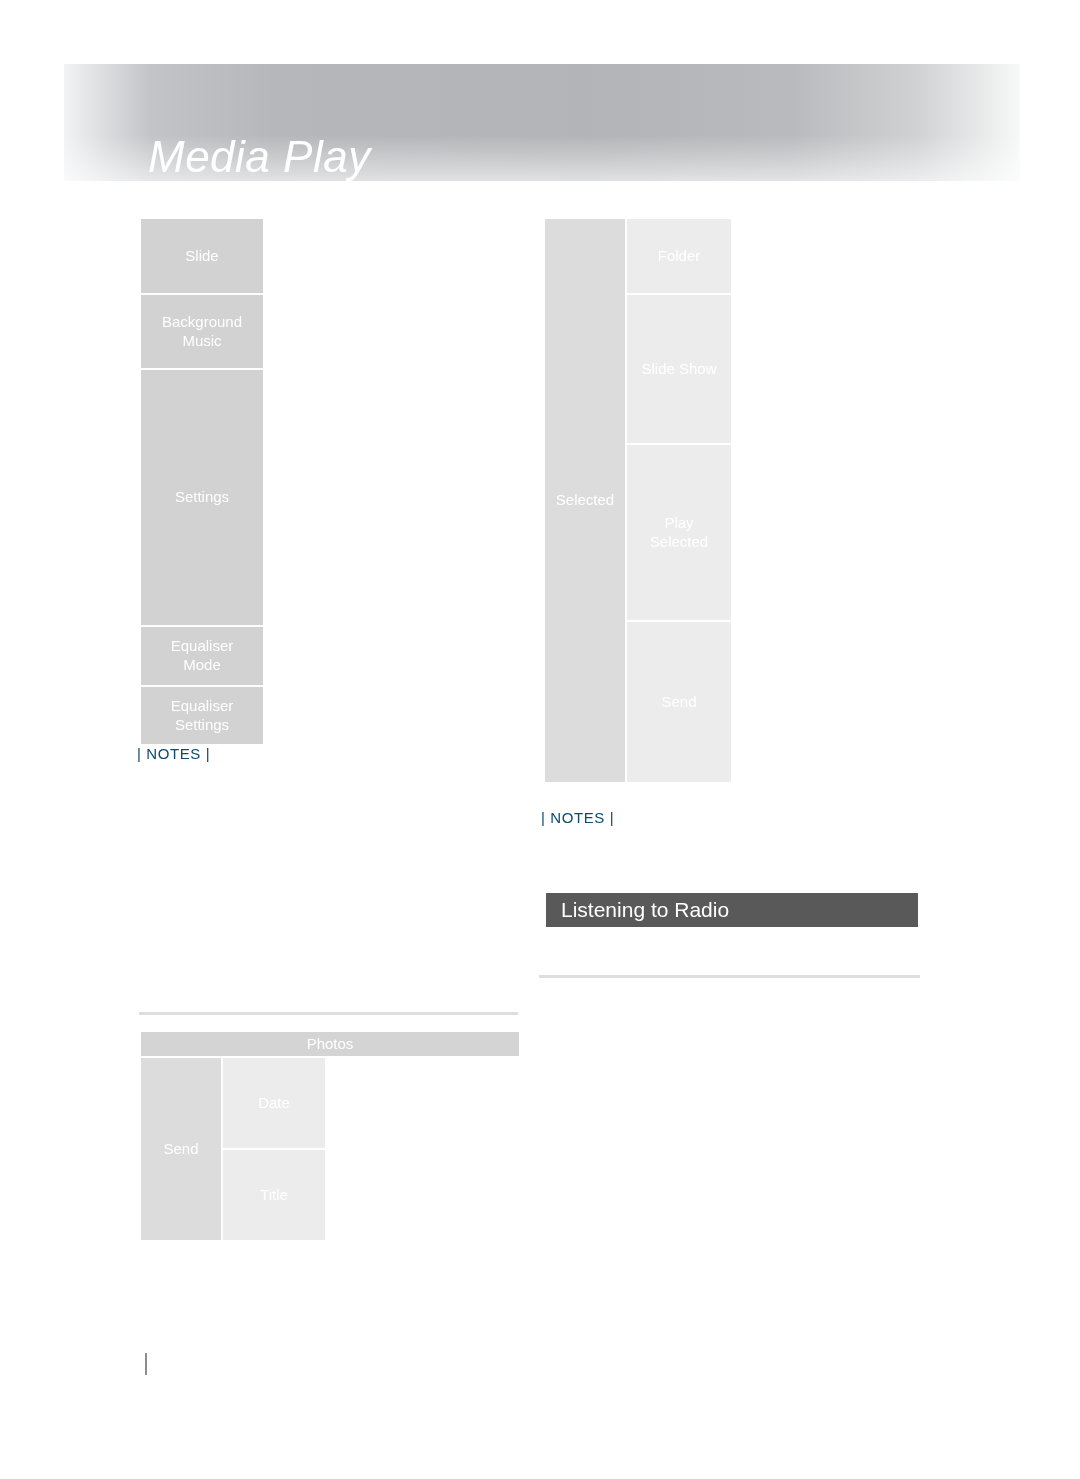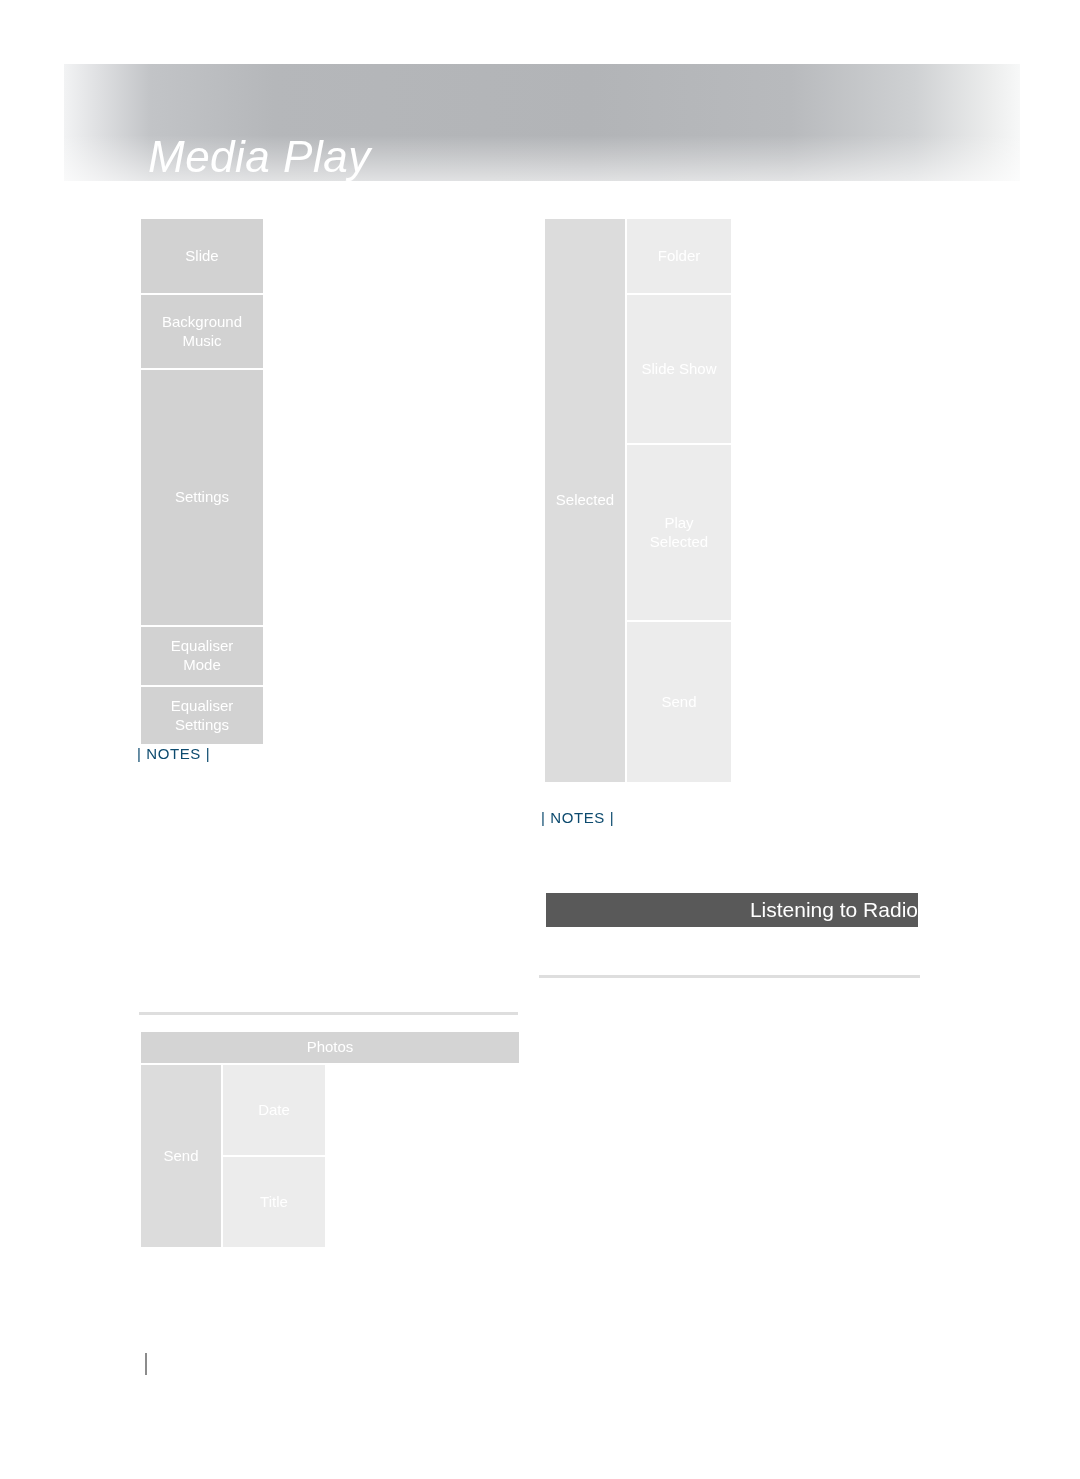--- a/index.html
+++ b/index.html
@@ -112,21 +112,20 @@
   
   .section-bar {
     position: absolute;
     background: #595959;
     color: #ffffff;
     font-size: 21px;
     display: flex;
     align-items: center;
     padding-left: 15px;
     box-sizing: border-box;
-    justify-content: flex-end;
   }
   #section-listening-to-radio {
     left: 546px;
     top: 893px;
     width: 372px;
     height: 34px;
   }
 
   
   .hrule {
@@ -208,21 +207,21 @@
 <div class="hrule" id="rule-left"></div>
 
 <table class="tbl" id="tbl-photos-view">
   <colgroup>
     <col style="width:80px">
     <col style="width:102px">
     <col style="width:192px">
   </colgroup>
   <tbody>
     <tr>
-      <td class="cell-head" colspan="3" style="height:31px">Photos</td>
+      <td class="cell-head" colspan="3" style="height:24px">Photos</td>
     </tr>
     <tr>
       <td class="cell-mid" rowspan="2">Send</td>
       <td class="cell-light" style="height:90px">Date</td>
       <td style="background:transparent"></td>
     </tr>
     <tr>
       <td class="cell-light" style="height:90px">Title</td>
       <td style="background:transparent"></td>
     </tr>

